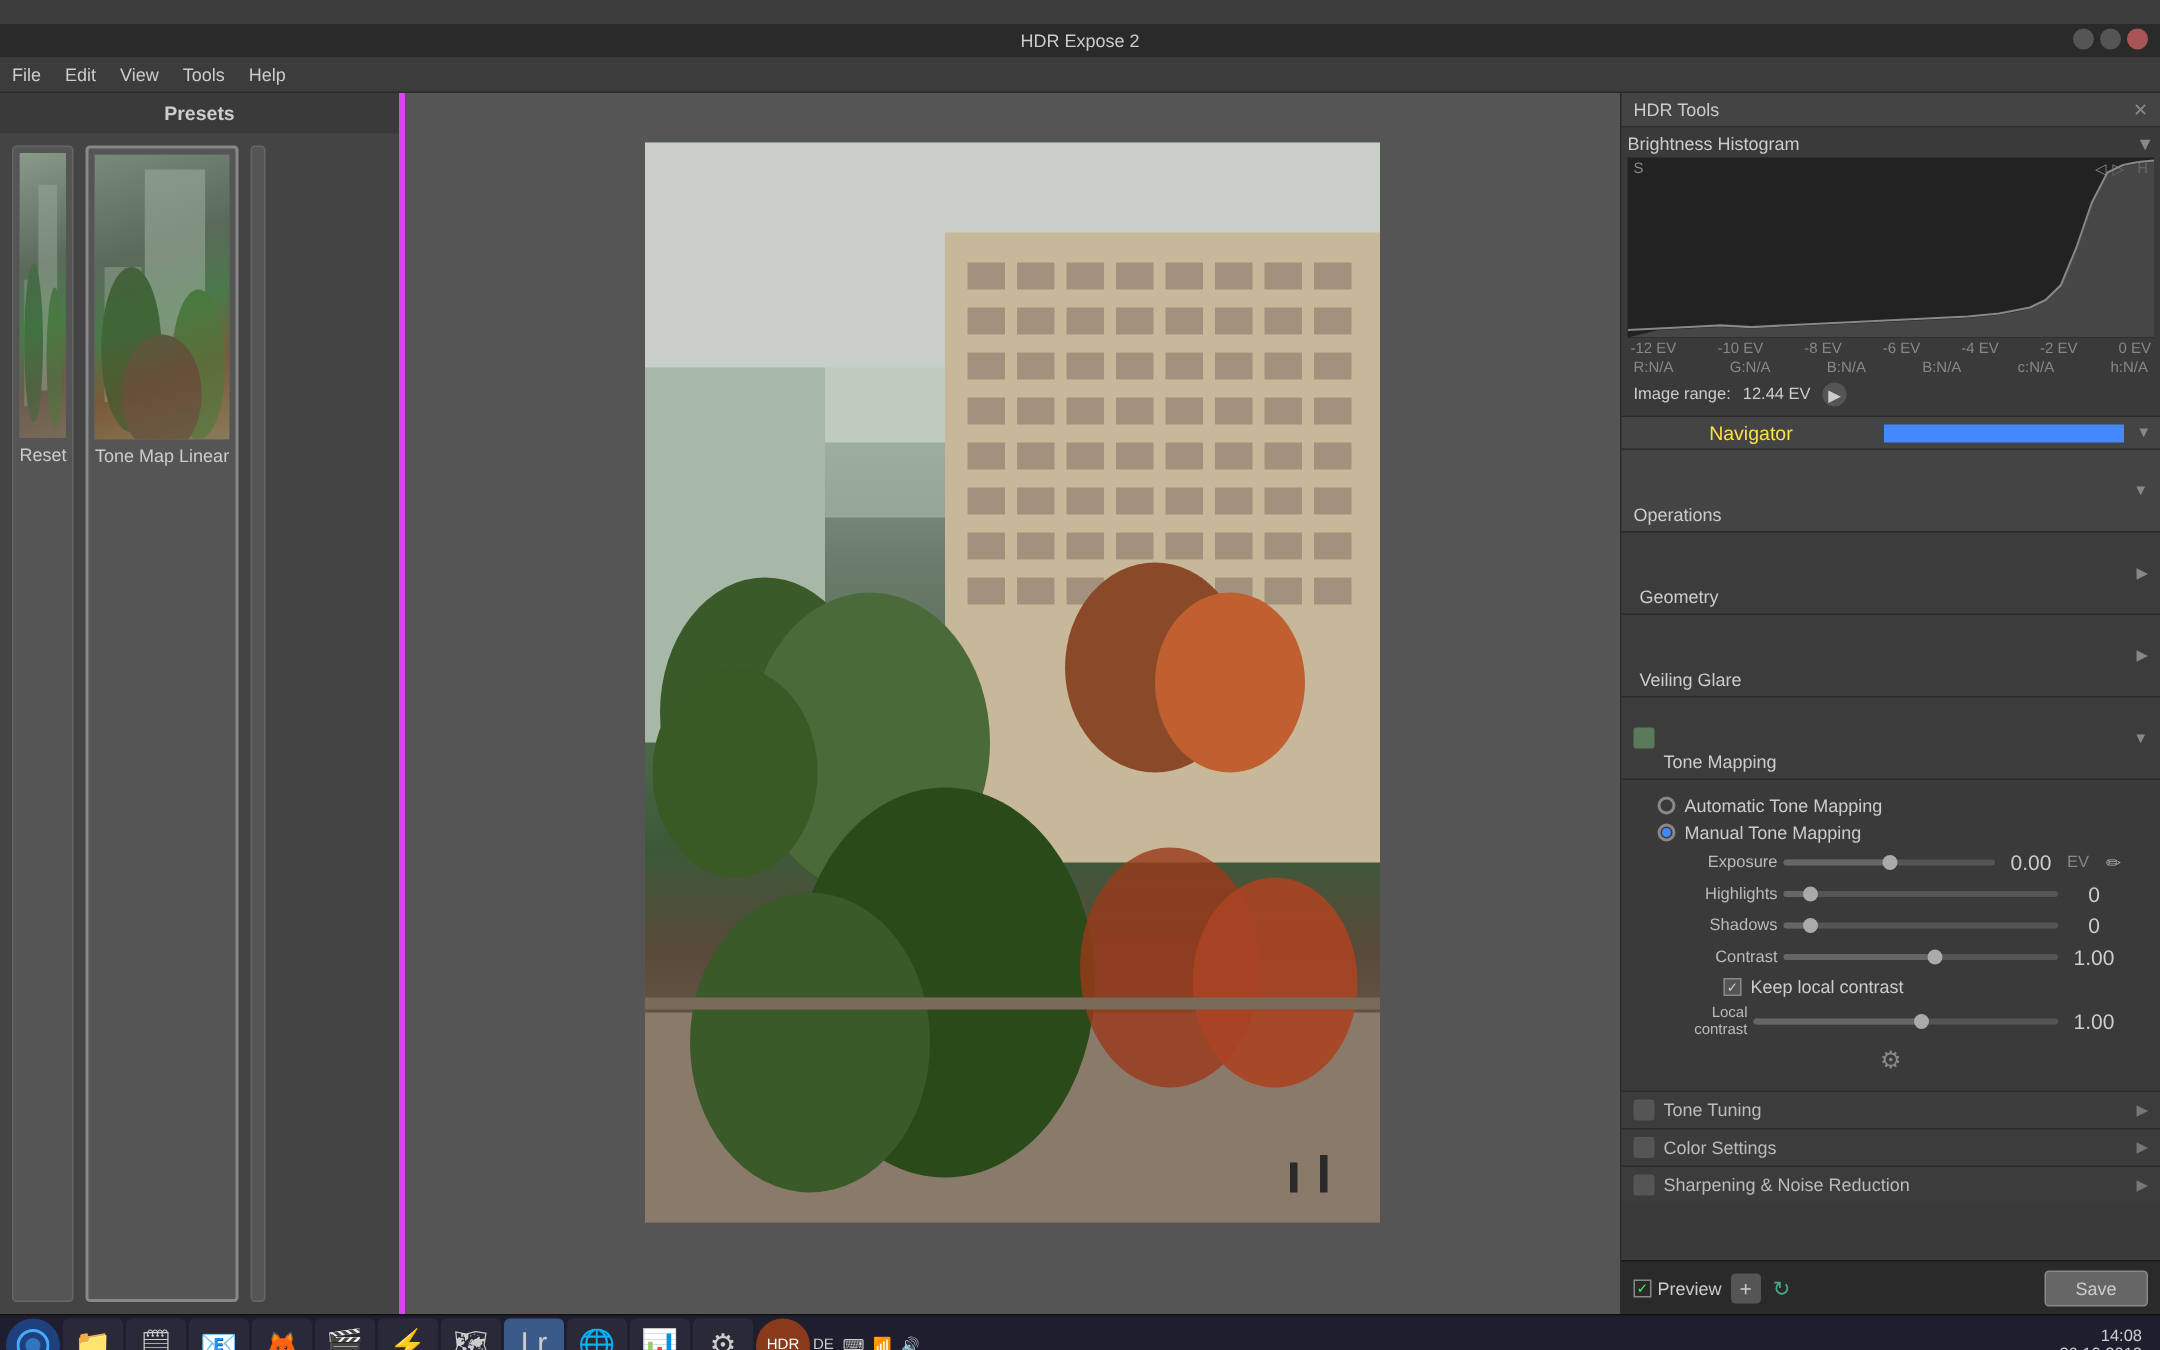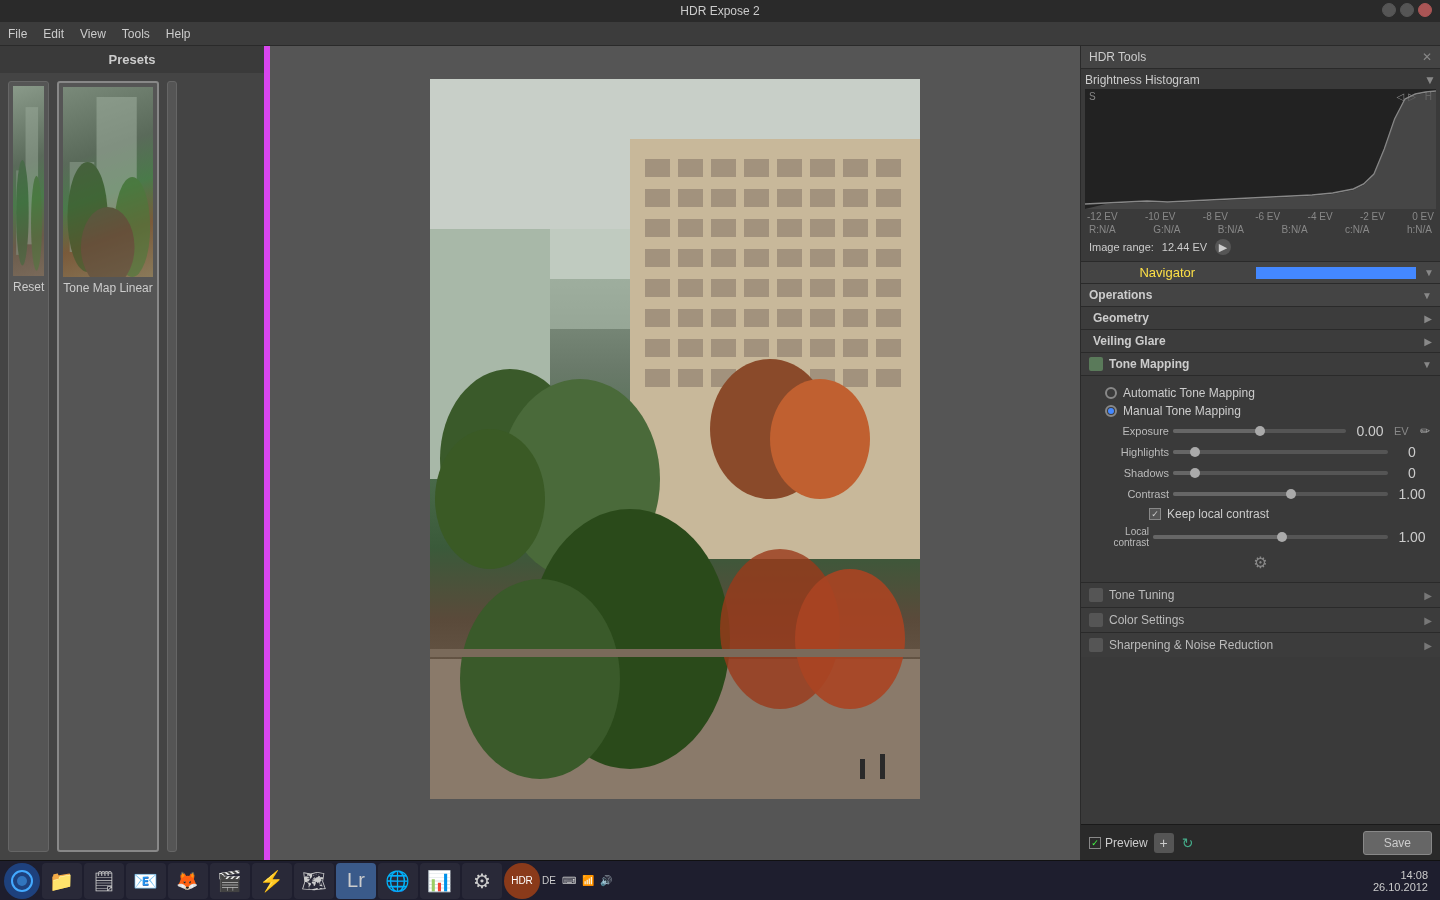--- a/index.html
+++ b/index.html
@@ -1,38 +1,38 @@
 <!DOCTYPE html>
 <html><head>
   <meta charset="utf-8">
   <style>
     * { margin: 0; padding: 0; box-sizing: border-box; }
     body { width: 1440px; height: 900px; overflow: hidden; font-family: Arial, sans-serif; font-size: 12px; background: #3c3c3c; color: #ccc; }
 
     
     #titlebar {
       width: 100%; height: 22px; background: #2a2a2a; display: flex; align-items: center; justify-content: center;
-      color: #ccc; font-size: 12px; position: relative;
+      color: #ccc; font-size: 12px; position: relative; margin-top: 16px;
     }
     #titlebar .win-controls { position: absolute; right: 8px; top: 3px; display: flex; gap: 4px; }
     #titlebar .win-btn { width: 14px; height: 14px; border-radius: 50%; border: 1px solid #555; background: #555; display: inline-block; cursor: pointer; }
 
     
     #menubar {
       width: 100%; height: 24px; background: #3c3c3c; display: flex; align-items: center; padding: 0 8px; gap: 16px;
       border-bottom: 1px solid #2a2a2a;
     }
     #menubar span { cursor: pointer; color: #ccc; font-size: 12px; }
 
     
     #main { display: flex; width: 100%; height: calc(900px - 22px - 24px - 40px); }
 
     
     #presets-panel {
-      width: 270px; background: #444; display: flex; flex-direction: column; border-right: 6px solid #d946ef;
+      width: 270px; background: #444; display: flex; flex-direction: column; border-right: 4px solid #d946ef;
     }
     #presets-title { text-align: center; padding: 6px; font-weight: bold; color: #ccc; background: #3a3a3a; font-size: 13px; }
     #presets-list { flex: 1; overflow-y: auto; padding: 8px; display: flex; gap: 8px; position: relative; }
     .preset-item {
       background: #555; border: 1px solid #666; border-radius: 3px; cursor: pointer; padding: 4px;
     }
     .preset-item.selected { border: 2px solid #888; }
     .preset-thumb {
       width: 100%; height: 190px; background: #666; overflow: hidden; position: relative;
     }
@@ -74,30 +74,30 @@
     
     #navigator-row { display: flex; align-items: center; padding: 3px 6px; background: #444; border-top: 1px solid #2a2a2a; cursor: pointer; }
     #navigator-row .nav-label { color: #fde047; font-size: 13px; flex: 1; text-align: center; }
     .nav-thumb-bar { flex: 1; height: 12px; background: #4488ff; margin: 0 8px; }
 
     
     .section-row {
       display: flex; align-items: center; padding: 4px 8px; background: #444; border-top: 1px solid #2a2a2a;
       cursor: pointer;
     }
-    .section-row .section-label { flex: 1; color: #ccc; font-size: 12px; font-weight: bold; }
+    .section-row .section-label { flex: 1; color: #ccc; font-size: 12px; font-weight: normal; margin-top: 32px; }
     .section-row .arrow { color: #888; font-size: 10px; }
     .section-row .toggle-icon { width: 14px; height: 14px; background: #666; border-radius: 2px; margin-right: 6px; display: inline-block; }
 
     
     #tone-mapping-section { background: #3a3a3a; padding: 6px 8px; border-top: 1px solid #2a2a2a; }
     .radio-row { display: flex; align-items: center; gap: 6px; margin: 4px 0; margin-left: 16px; }
     .radio-circle { width: 12px; height: 12px; border-radius: 50%; border: 2px solid #888; display: inline-block; position: relative; }
     .radio-circle.selected::after { content: ''; position: absolute; top: 1px; left: 1px; width: 6px; height: 6px; border-radius: 50%; background: #4488ff; }
-    .slider-row { display: flex; align-items: center; margin: 5px 0; gap: 4px; }
+    .slider-row { display: flex; align-items: center; margin: 5px 16px; gap: 4px; }
     .slider-label { width: 80px; text-align: right; color: #bbb; font-size: 11px; }
     .slider-track { flex: 1; height: 4px; background: #555; border-radius: 2px; position: relative; cursor: pointer; }
     .slider-fill { height: 100%; background: #666; border-radius: 2px; }
     .slider-thumb { width: 10px; height: 10px; background: #aaa; border-radius: 50%; position: absolute; top: -3px; transform: translateX(-50%); cursor: grab; }
     .slider-value { width: 40px; text-align: center; color: #ccc; font-size: 14px; }
     .slider-unit { width: 20px; color: #888; font-size: 11px; }
     .eyedropper { width: 14px; height: 14px; display: inline-flex; align-items: center; justify-content: center; cursor: pointer; color: #aaa; font-size: 12px; }
     .checkbox-row { display: flex; align-items: center; gap: 6px; margin: 4px 0; margin-left: 60px; }
     .checkbox-box { width: 12px; height: 12px; border: 1px solid #888; background: #555; display: inline-flex; align-items: center; justify-content: center; font-size: 9px; color: #ccc; }
     .gear-icon { color: #888; font-size: 16px; cursor: pointer; margin: 4px auto; display: block; text-align: center; }

